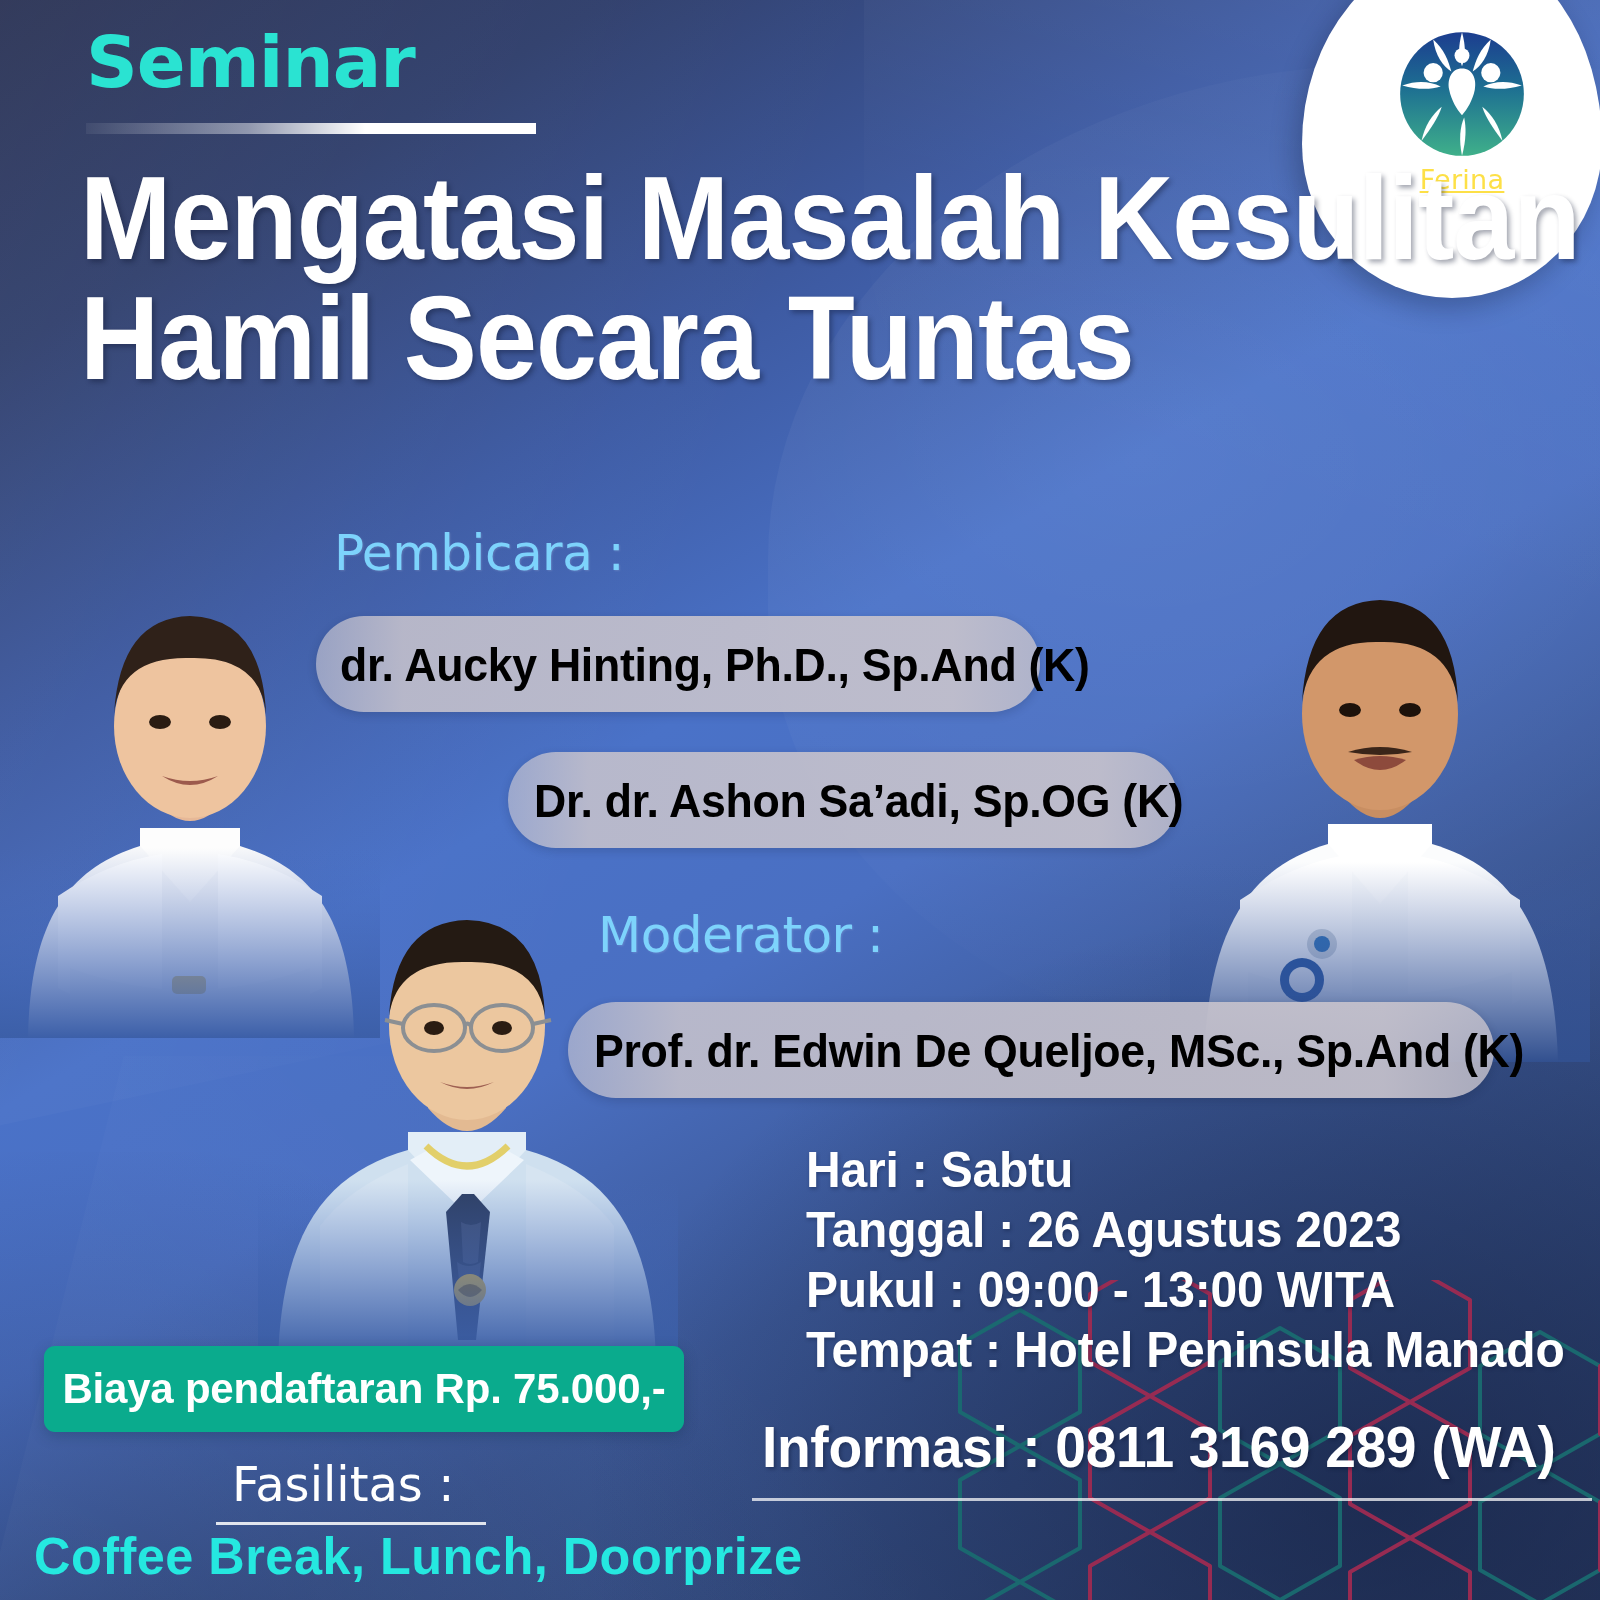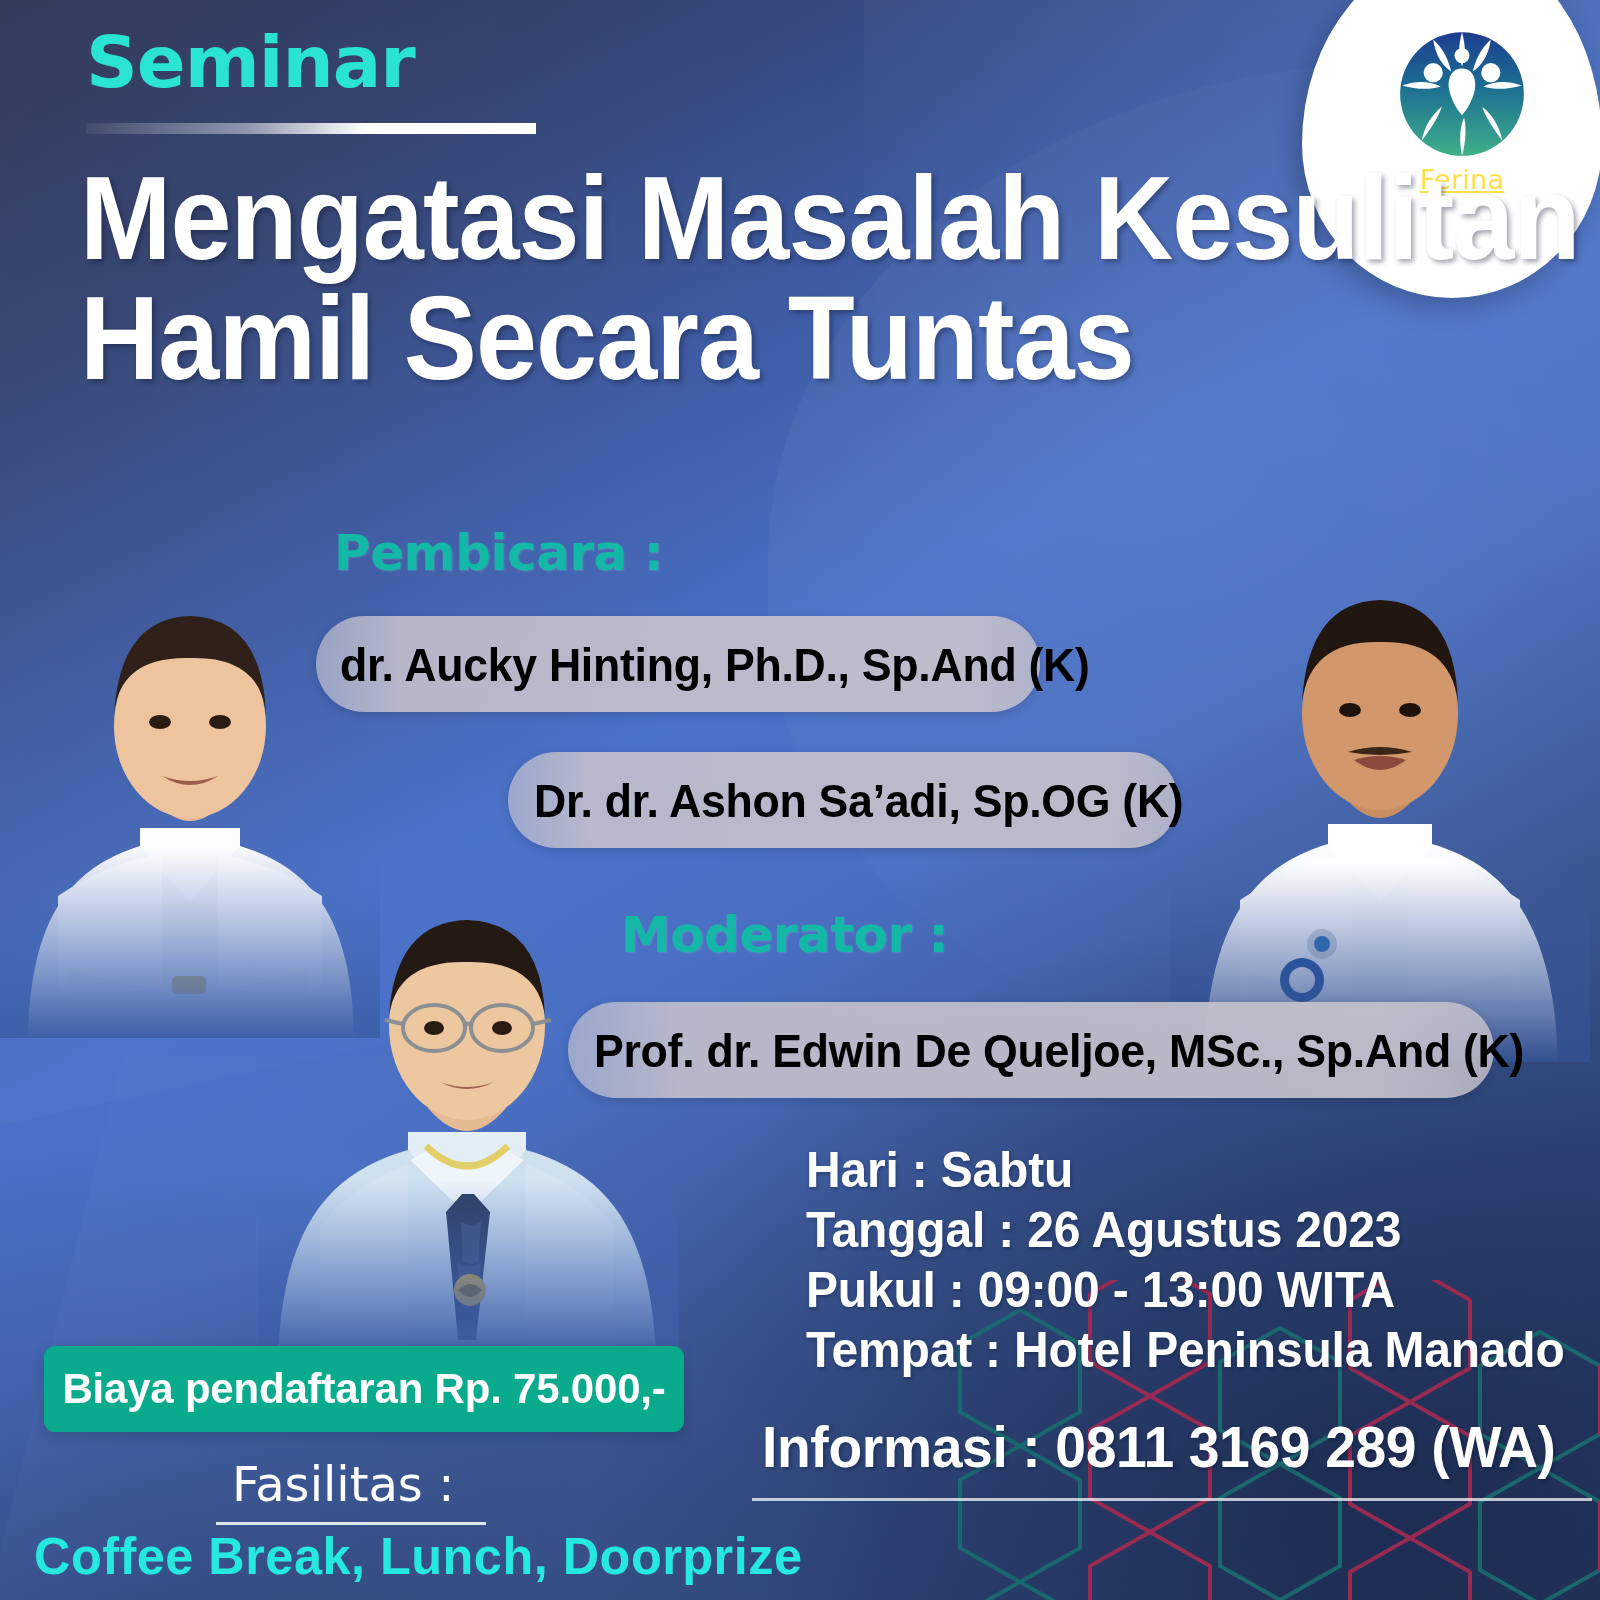--- a/index.html
+++ b/index.html
@@ -172,29 +172,29 @@
     overflow: hidden;
   }
 
   #photo-left  { left: 0px;   top: 498px; width: 380px; height: 540px; }
   #photo-right { left: 1170px;top: 452px; width: 420px; height: 610px; }
   #photo-center{ left: 258px; top: 820px; width: 420px; height: 540px; }
 
   
   .section-label {
     position: absolute;
-    color: #14b8a6;
-    font-weight: 700;
+    color: #7dd3fc;
+    font-weight: 400;
     font-size: 50px;
     font-family: "DejaVu Sans", sans-serif;
     letter-spacing: -0.5px;
     text-shadow: 1px 1px 2px rgba(255,255,255,0.14);
   }
   #label-pembicara { left: 334px; top: 524px; }
-  #label-moderator { left: 598px; top: 906px; margin-left: 23px; }
+  #label-moderator { left: 598px; top: 906px; }
 
   .pill {
     position: absolute;
     background: linear-gradient(90deg, rgba(205,201,210,0.62) 0%, rgba(198,194,204,0.88) 12%, rgba(198,194,204,0.92) 88%, rgba(198,194,204,0.80) 100%);
     border-radius: 48px;
     display: flex;
     align-items: center;
     box-shadow: 0 3px 10px rgba(15,25,55,0.18);
   }
   .pill span {

